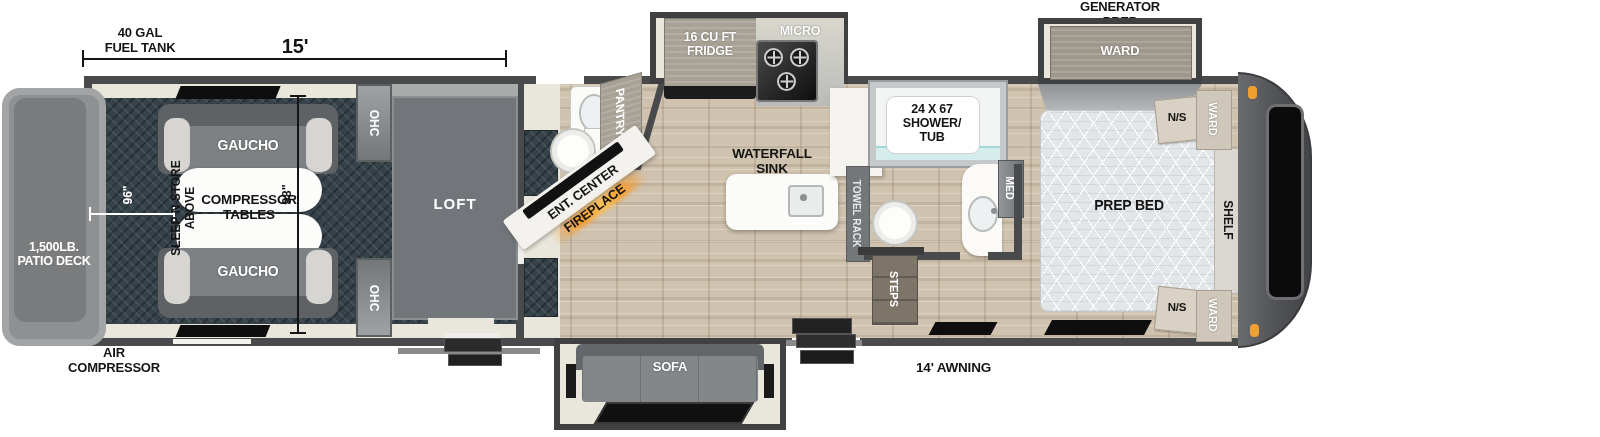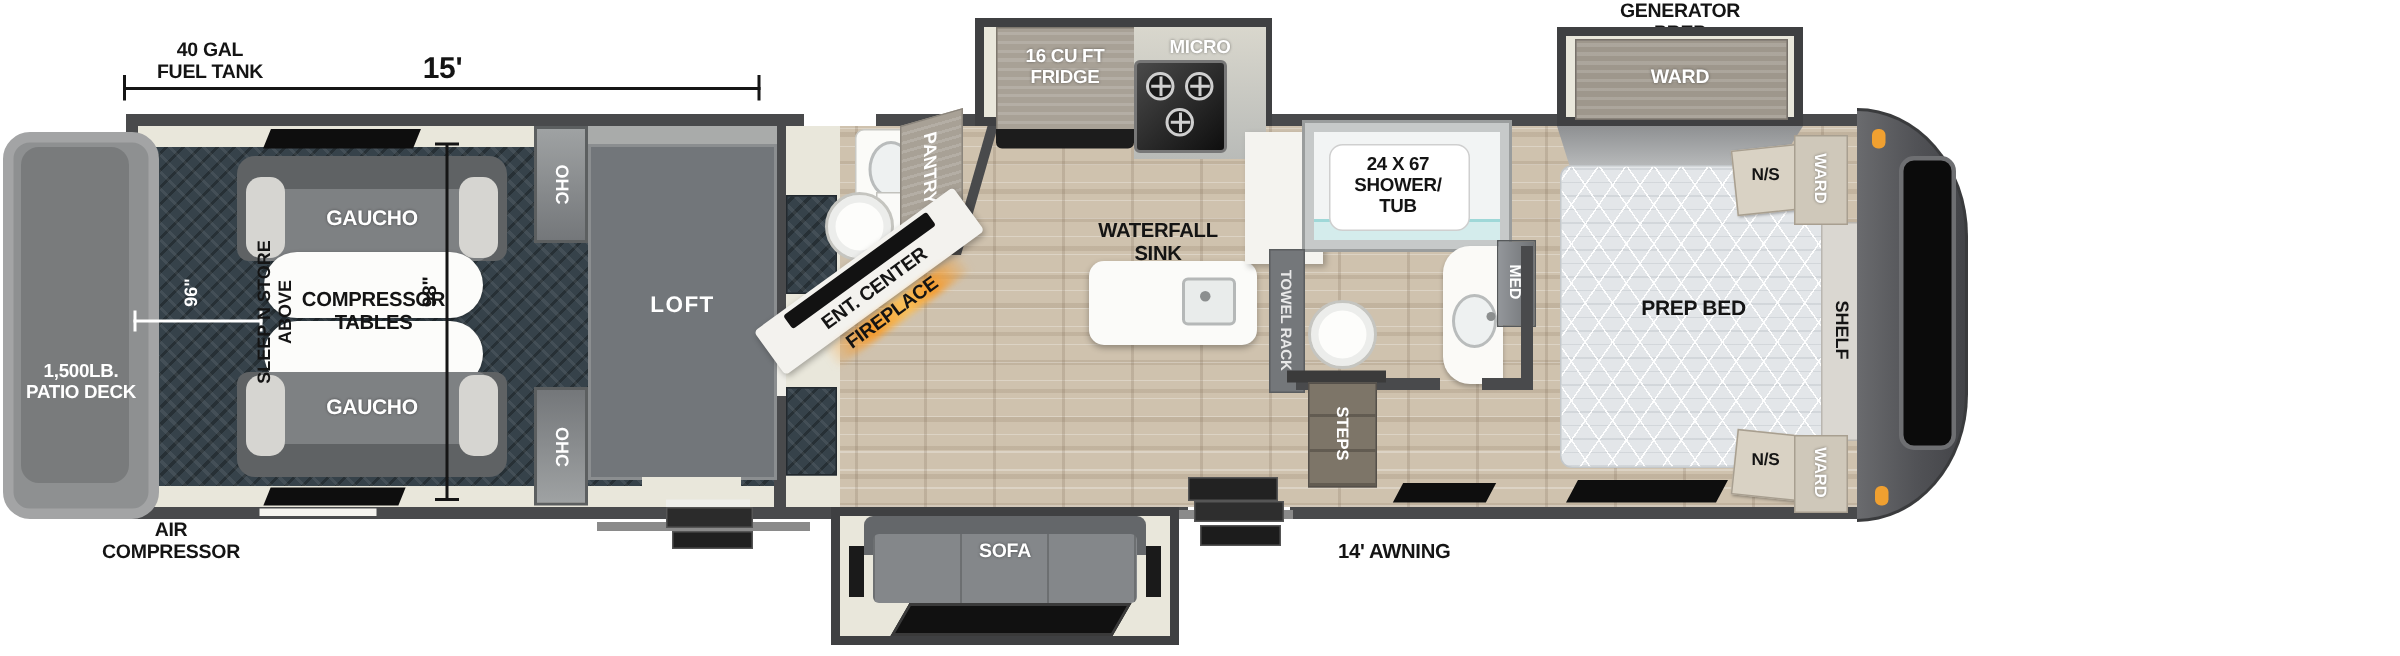--- a/index.html
+++ b/index.html
@@ -285,17 +285,17 @@
 
   <div class="abs" style="left:444px;top:333px;width:56px;height:5px;background:#eeeeea;"></div>
   <div class="abs" style="left:398px;top:348px;width:142px;height:6px;background:#8a8a8a;"></div>
   <div class="abs" style="left:444px;top:338px;width:56px;height:12px;background:#2b2b2b;border:1px solid #555;"></div>
   <div class="abs" style="left:448px;top:354px;width:52px;height:10px;background:#202020;border:1px solid #555;"></div>
 
   <div class="lbl" style="left:58px;top:346px;width:112px;font-size:13px;">
     <span>AIR</span>
       <span>COMPRESSOR</span>
   </div>
-  <div class="lbl" style="left:892px;top:360px;width:130px;font-size:13.5px;text-align:left;">
+  <div class="lbl" style="left:861px;top:360px;width:130px;font-size:13.5px;text-align:right;">
     <span>14' AWNING</span>
   </div>
 
 </div>
 
 </body></html>

